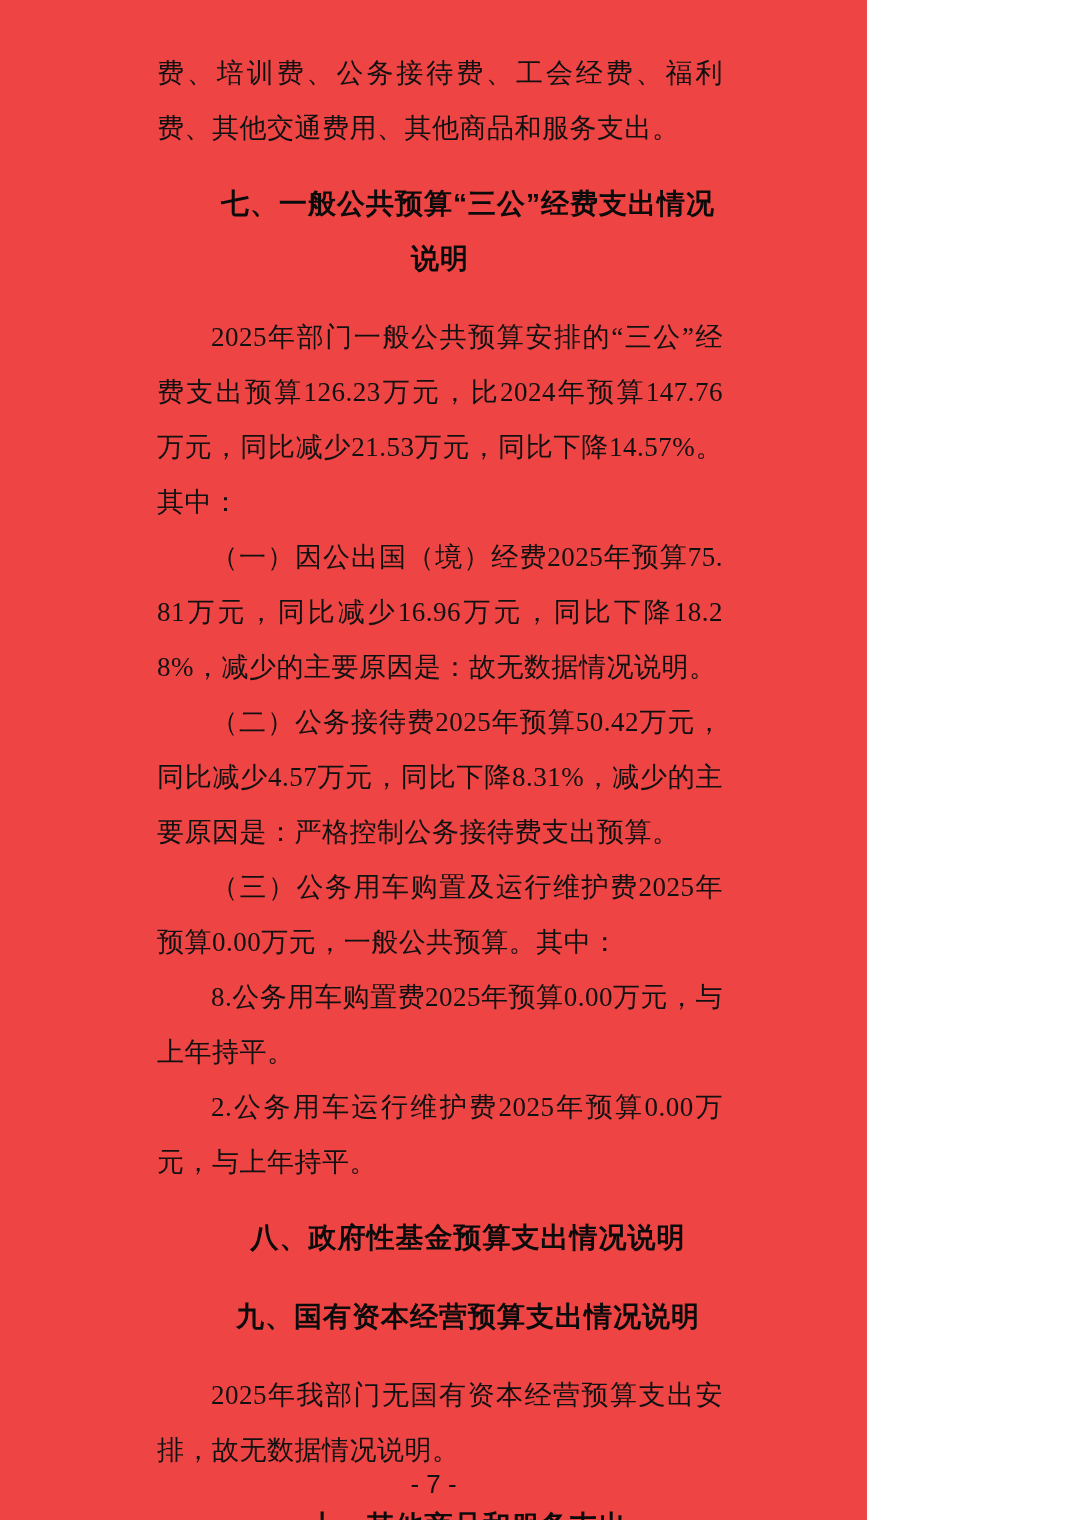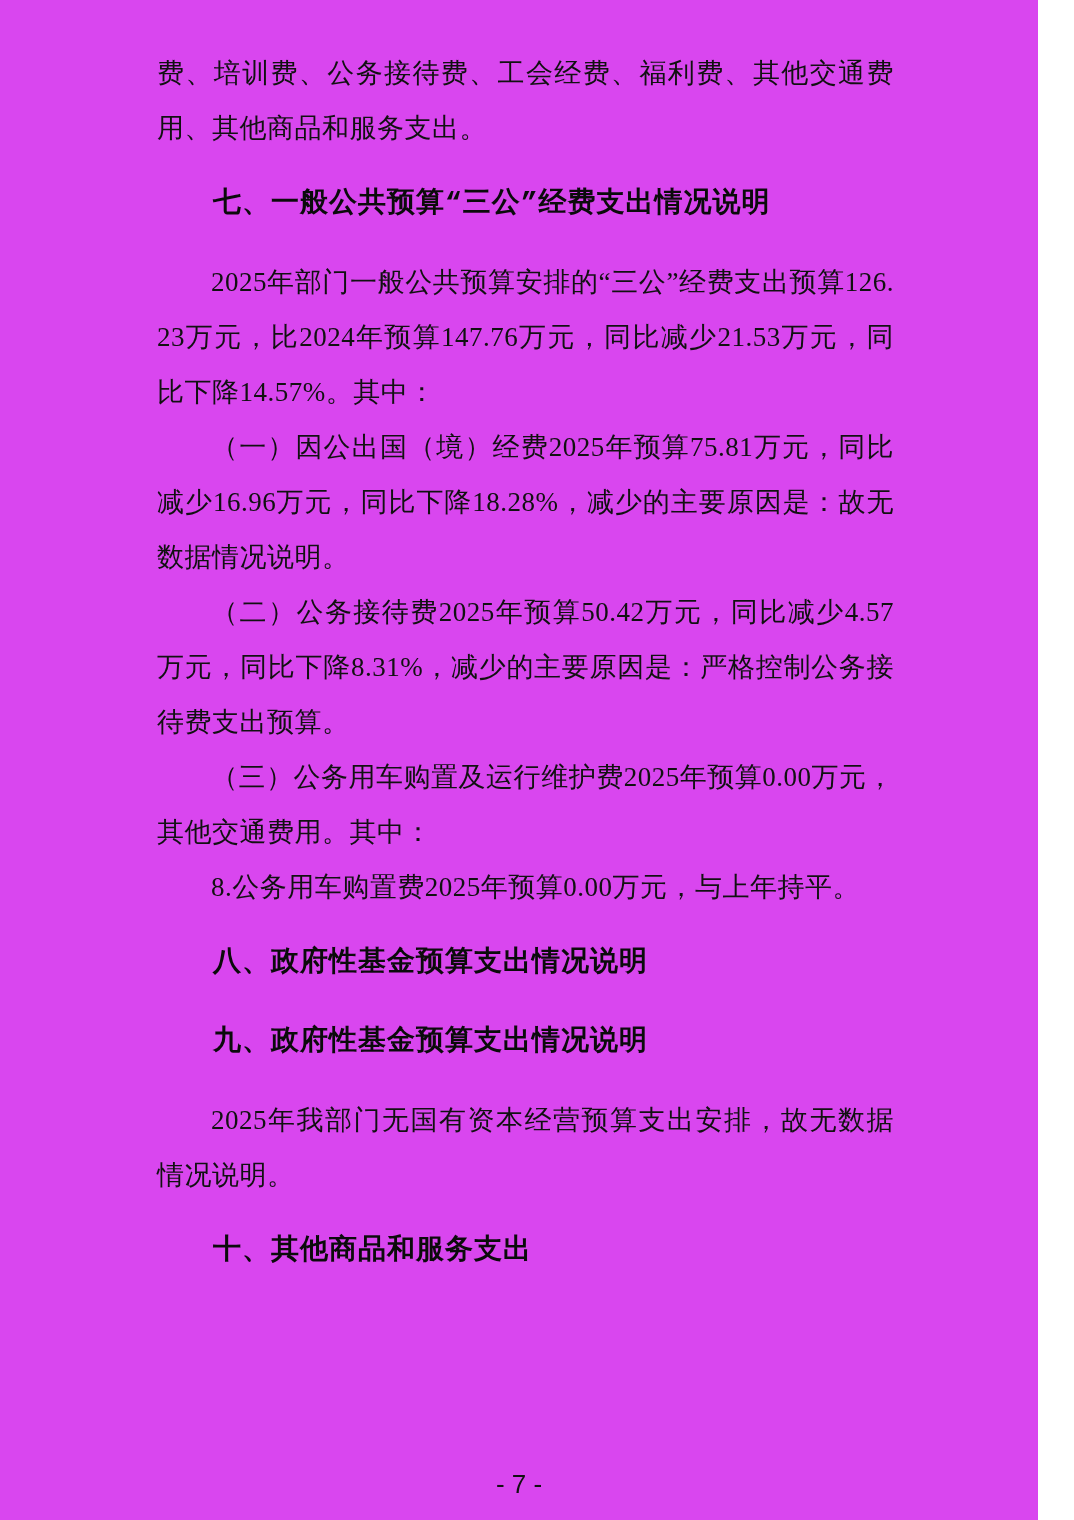--- a/index.html
+++ b/index.html
@@ -2,23 +2,23 @@
 <html><head>
 <meta charset="utf-8">
 <style>
   html, body {
     margin: 0;
     padding: 0;
     background: #ffffff;
   }
   .page {
     position: relative;
-    width: 1038px;
+    width: 867px;
     height: 1520px;
-    background: #d946ef;
+    background: #ef4444;
     overflow: hidden;
     color: #111111;
     font-family: "Liberation Serif", "DejaVu Serif", serif;
     box-sizing: border-box;
   }
   .content {
     position: absolute;
     left: 157px;
     right: 144px;
     top: 46px;
@@ -31,27 +31,28 @@
     text-justify: inter-ideograph;
     text-indent: 2em;
     letter-spacing: 0.5px;
     word-break: break-all;
   }
   p.body.no-indent {
     text-indent: 0;
   }
   h2.section-heading {
     margin: 20px 0 24px 0;
-    font-family: Liberation Mono, monospace;
+    font-family: Liberation Sans, sans-serif;
     font-weight: 700;
     font-size: 28px;
     line-height: 55px;
     text-indent: 2em;
     letter-spacing: 1px;
     color: #0b0b0b;
+    text-align: center;
   }
   .footer {
     position: absolute;
     left: 0;
     right: 0;
     bottom: 20px;
     text-align: center;
     font-family: "Liberation Sans", "DejaVu Sans", sans-serif;
     font-size: 26px;
     color: #111111;
@@ -66,29 +67,30 @@
     <p class="body no-indent">费、培训费、公务接待费、工会经费、福利费、其他交通费用、其他商品和服务支出。</p>
 
     <h2 class="section-heading">七、一般公共预算“三公”经费支出情况说明</h2>
 
     <p class="body">2025年部门一般公共预算安排的“三公”经费支出预算126.23万元，比2024年预算147.76万元，同比减少21.53万元，同比下降14.57%。其中：</p>
 
     <p class="body">（一）因公出国（境）经费2025年预算75.81万元，同比减少16.96万元，同比下降18.28%，减少的主要原因是：故无数据情况说明。</p>
 
     <p class="body">（二）公务接待费2025年预算50.42万元，同比减少4.57万元，同比下降8.31%，减少的主要原因是：严格控制公务接待费支出预算。</p>
 
-    <p class="body">（三）公务用车购置及运行维护费2025年预算0.00万元，其他交通费用。其中：</p>
+    <p class="body">（三）公务用车购置及运行维护费2025年预算0.00万元，一般公共预算。其中：</p>
 
     <p class="body">8.公务用车购置费2025年预算0.00万元，与上年持平。</p>
 
+    <p class="body">2.公务用车运行维护费2025年预算0.00万元，与上年持平。</p>
 
     <h2 class="section-heading">八、政府性基金预算支出情况说明</h2>
 
 
-    <h2 class="section-heading">九、政府性基金预算支出情况说明</h2>
+    <h2 class="section-heading">九、国有资本经营预算支出情况说明</h2>
 
     <p class="body">2025年我部门无国有资本经营预算支出安排，故无数据情况说明。</p>
 
     <h2 class="section-heading">十、其他商品和服务支出</h2>
 
   </div>
 
   <div class="footer">- 7 -</div>
 </div>
 

